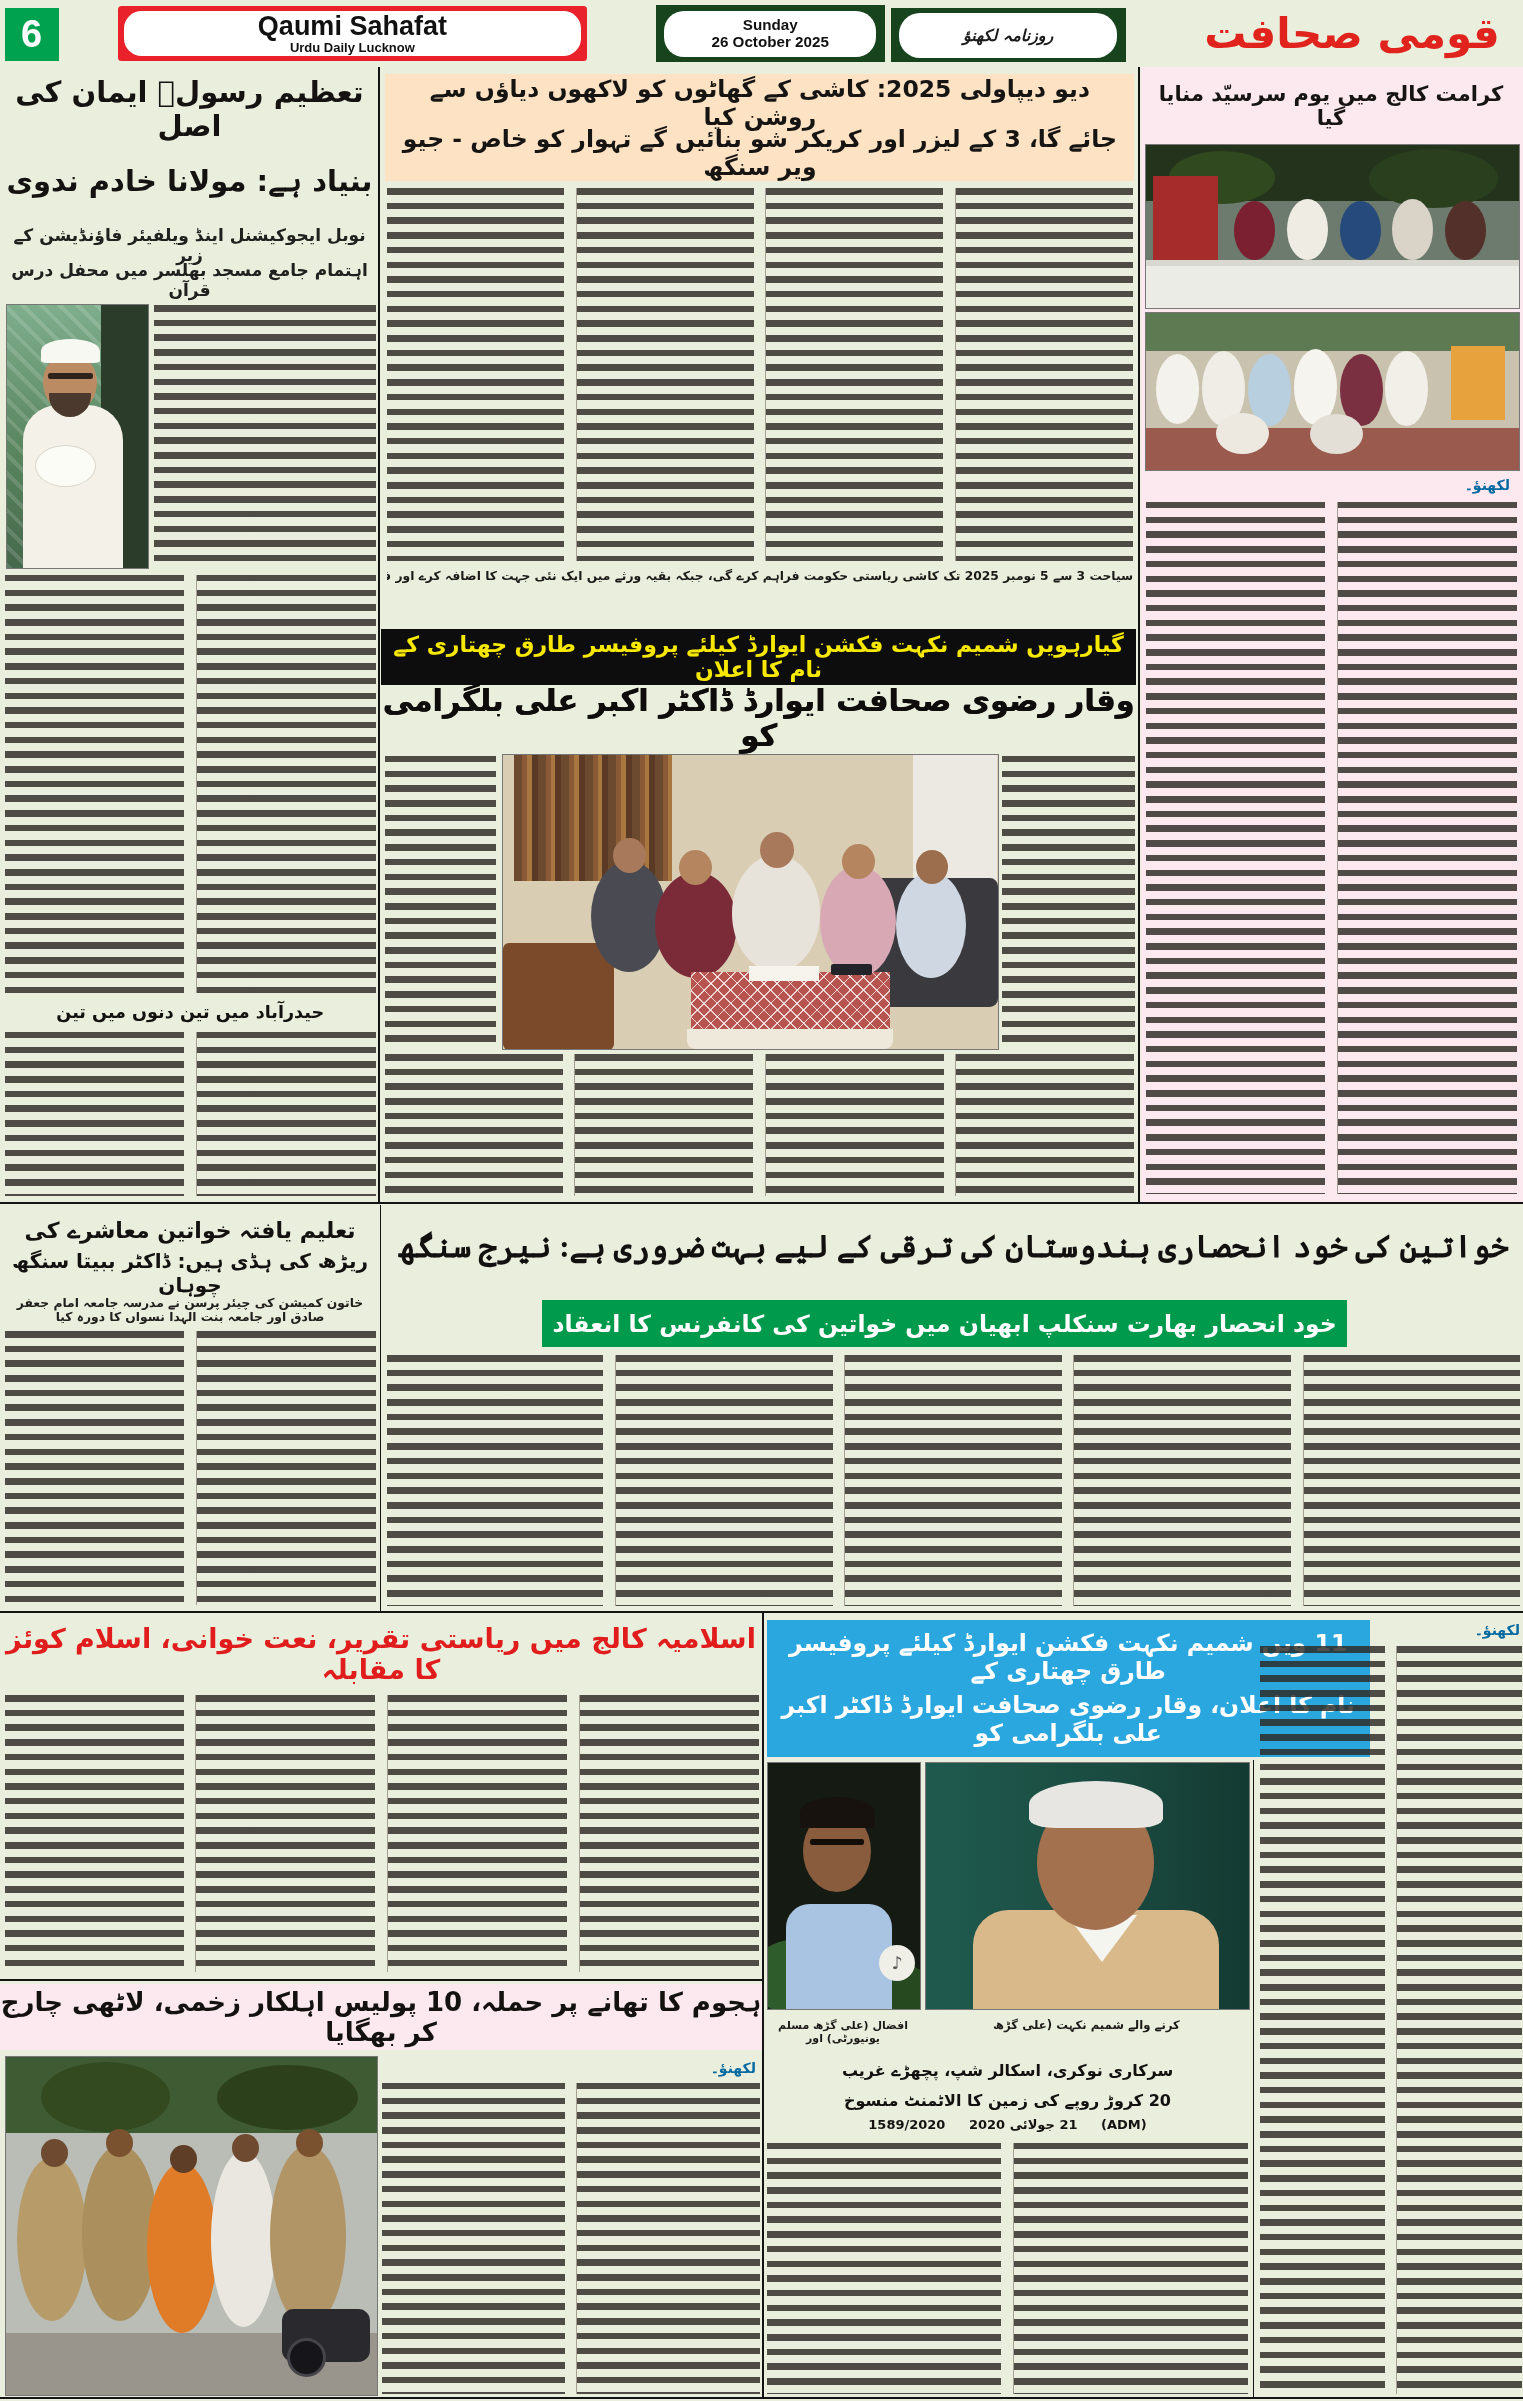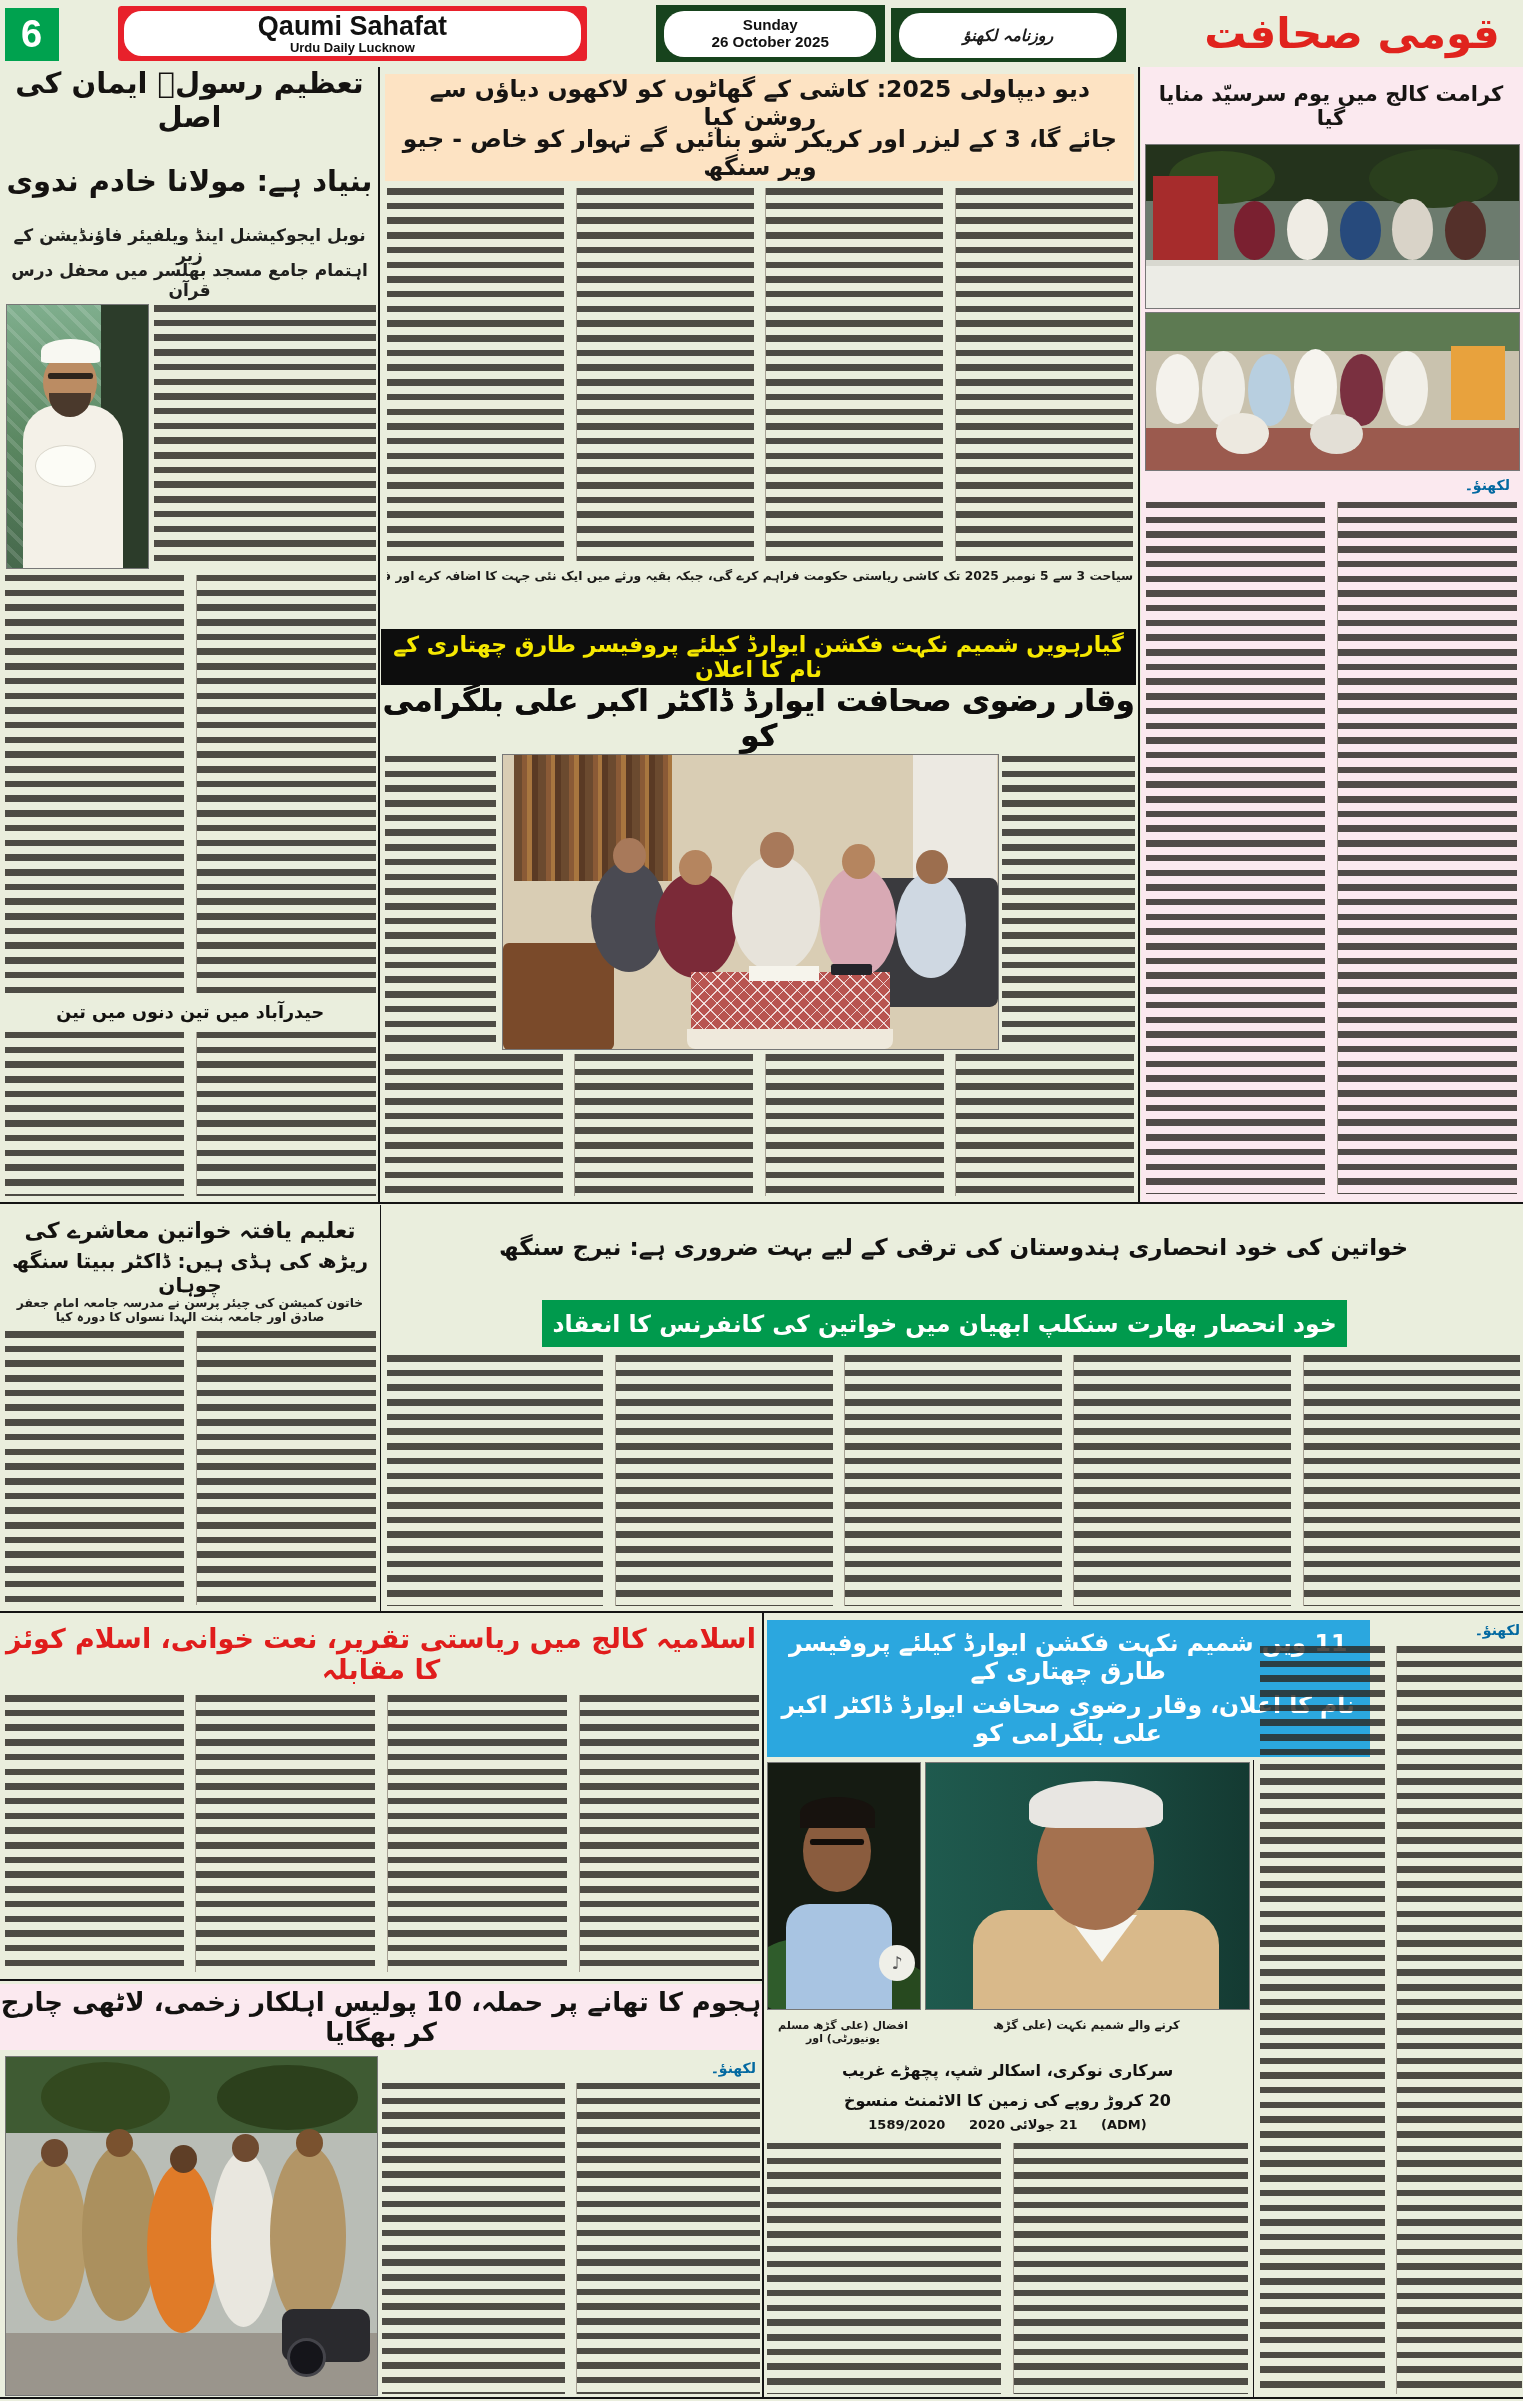--- a/index.html
+++ b/index.html
@@ -55,21 +55,21 @@
   <div class="hr" style="left:0;top:1202px;width:1524px;height:2.3px;"></div>
   <div class="hr" style="left:0;top:1611px;width:1524px;height:2.3px;"></div>
   <div class="hr" style="left:0;top:1979px;width:762px;height:2.3px;"></div>
   <div class="hr" style="left:0;top:2397px;width:1524px;height:2.3px;"></div>
   <div class="vr" style="left:378px;top:67px;width:1.8px;height:1135px;"></div>
   <div class="vr" style="left:1138px;top:67px;width:1.8px;height:1135px;"></div>
   <div class="vr" style="left:380px;top:1205px;width:1.2px;height:406px;"></div>
   <div class="vr" style="left:762px;top:1613px;width:1.8px;height:784px;"></div>
   <div class="vr" style="left:1253px;top:1760px;width:1.2px;height:637px;"></div>
 
-  <div class="abs ctr urdu" style="left:3.5px;top:66px;width:372px;height:68px;">
+  <div class="abs ctr urdu" style="left:3.5px;top:75px;width:372px;height:68px;">
     <span style="font-size:29px;font-weight:bold;color:#151311;">تعظیم رسولؐ ایمان کی اصل</span>
   </div>
   <div class="abs ctr urdu" style="left:3.5px;top:148px;width:372px;height:66px;">
     <span style="font-size:29px;font-weight:bold;color:#151311;">بنیاد ہے: مولانا خادم ندوی</span>
   </div>
   <div class="abs ctr urdu" style="left:3.5px;top:228px;width:372px;height:33px;">
     <span style="font-size:17px;font-weight:bold;color:#20201e;">نوبل ایجوکیشنل اینڈ ویلفیئر فاؤنڈیشن کے زیر</span>
   </div>
   <div class="abs ctr urdu" style="left:3.5px;top:263px;width:372px;height:33px;">
     <span style="font-size:17px;font-weight:bold;color:#20201e;">اہتمام جامع مسجد بھلسر میں محفل درس قرآن</span>
@@ -209,21 +209,21 @@
   </div>
   <div class="abs ctr urdu" style="left:3.5px;top:1295px;width:373px;height:30.5px;">
     <span style="font-size:12.3px;font-weight:bold;color:#21201e;">خاتون کمیشن کی چیئر پرسن نے مدرسہ جامعہ امام جعفر صادق اور جامعہ بنت الہدا نسواں کا دورہ کیا</span>
   </div>
   <div class="cols" style="left:4.7px;top:1331px;width:371px;height:274px;">
     <div class="c"></div>
     <div class="c"></div>
   </div>
 
   <div class="abs ctr urdu" style="left:387px;top:1209px;width:1133px;height:75px;">
-    <span style="font-size:23px;font-weight:bold;color:#121110;">خواتین کی خود انحصاری ہندوستان کی ترقی کے لیے بہت ضروری ہے: نیرج سنگھ</span>
+    <span style="font-size:31px;font-weight:bold;color:#121110;font-family:Liberation Serif, serif;">خواتین کی خود انحصاری ہندوستان کی ترقی کے لیے بہت ضروری ہے: نیرج سنگھ</span>
   </div>
   <div class="abs ctr urdu" style="left:542px;top:1300px;width:805px;height:47px;background:#009a4d;">
     <span style="font-size:23.5px;font-weight:bold;color:#ffffff;">خود انحصار بھارت سنکلپ ابھیان میں خواتین کی کانفرنس کا انعقاد</span>
   </div>
   <div class="cols" style="left:387px;top:1355px;width:1133px;height:251px;">
     <div class="c"></div>
     <div class="c"></div>
     <div class="c"></div>
     <div class="c"></div>
     <div class="c"></div>

